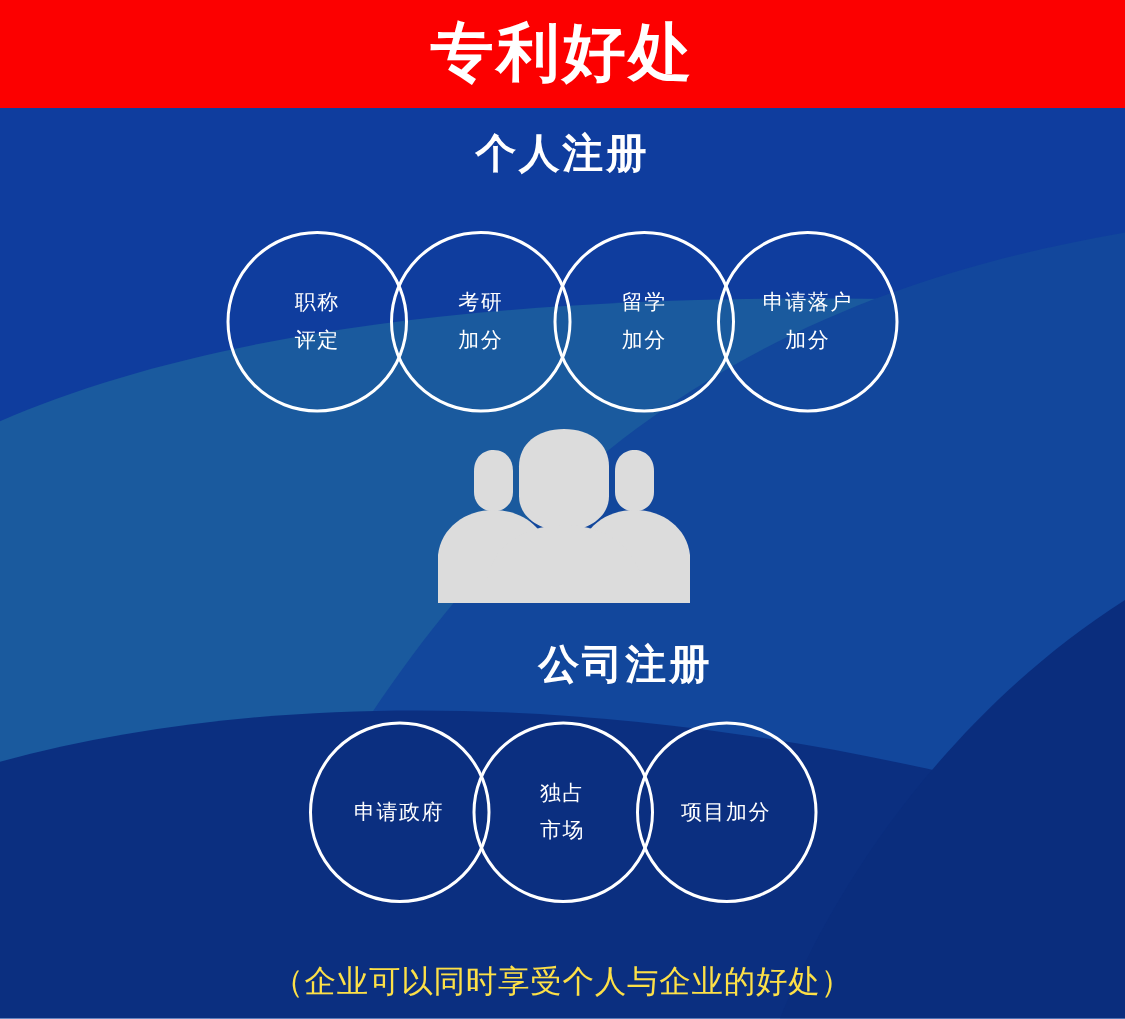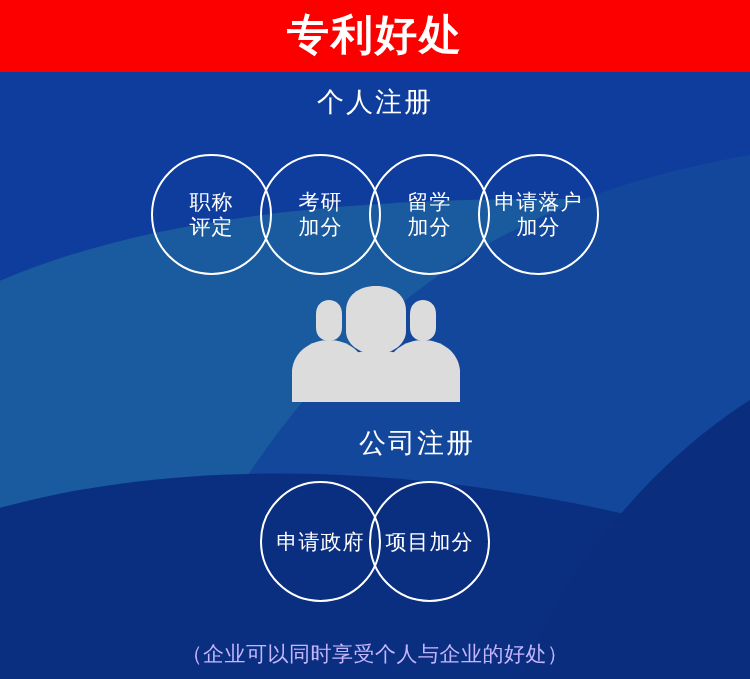--- a/index.html
+++ b/index.html
@@ -51,21 +51,21 @@
   }
 
   
   .section-heading {
     position: absolute;
     width: 750px;
     left: 0;
     text-align: center;
     color: #ffffff;
     font-size: 27px;
-    font-weight: normal;
+    font-weight: bold;
     letter-spacing: 2px;
     z-index: 6;
     white-space: nowrap;
   }
   #heading-personal { top: 84px; }
   #heading-company  { top: 425px; margin-left: 42px; }
 
   
   .circle-row {
     position: absolute;
@@ -90,21 +90,21 @@
     display: flex;
     flex-direction: column;
     justify-content: center;
     align-items: center;
     color: #ffffff;
     margin: 0 -6px;
     text-align: center;
   }
   .benefit-circle .cl {
     display: block;
-    font-size: 21px;
+    font-size: 14px;
     line-height: 25px;
     white-space: nowrap;
     letter-spacing: 1px;
   }
 
   
   #people-icon {
     position: absolute;
     left: 288px;
     top: 284px;
@@ -113,21 +113,21 @@
     z-index: 6;
   }
 
   
   #footnote {
     position: absolute;
     left: 0;
     top: 640px;
     width: 750px;
     text-align: center;
-    color: #c4b5fd;
+    color: #fde047;
     font-size: 21px;
     letter-spacing: 0.5px;
     z-index: 6;
     white-space: nowrap;
   }
 </style>
 </head>
 <body>
 
 <div id="infographic">
@@ -182,19 +182,23 @@
     </g>
   </svg>
 
   <div class="section-heading" id="heading-company">公司注册</div>
 
   <div class="circle-row" id="row-company">
     <div class="benefit-circle">
       <span class="cl">申请政府</span>
     </div>
     <div class="benefit-circle">
+      <span class="cl">独占</span>
+      <span class="cl">市场</span>
+    </div>
+    <div class="benefit-circle">
       <span class="cl">项目加分</span>
     </div>
   </div>
 
   <div id="footnote">（企业可以同时享受个人与企业的好处）</div>
 
 </div>
 
 </body></html>

